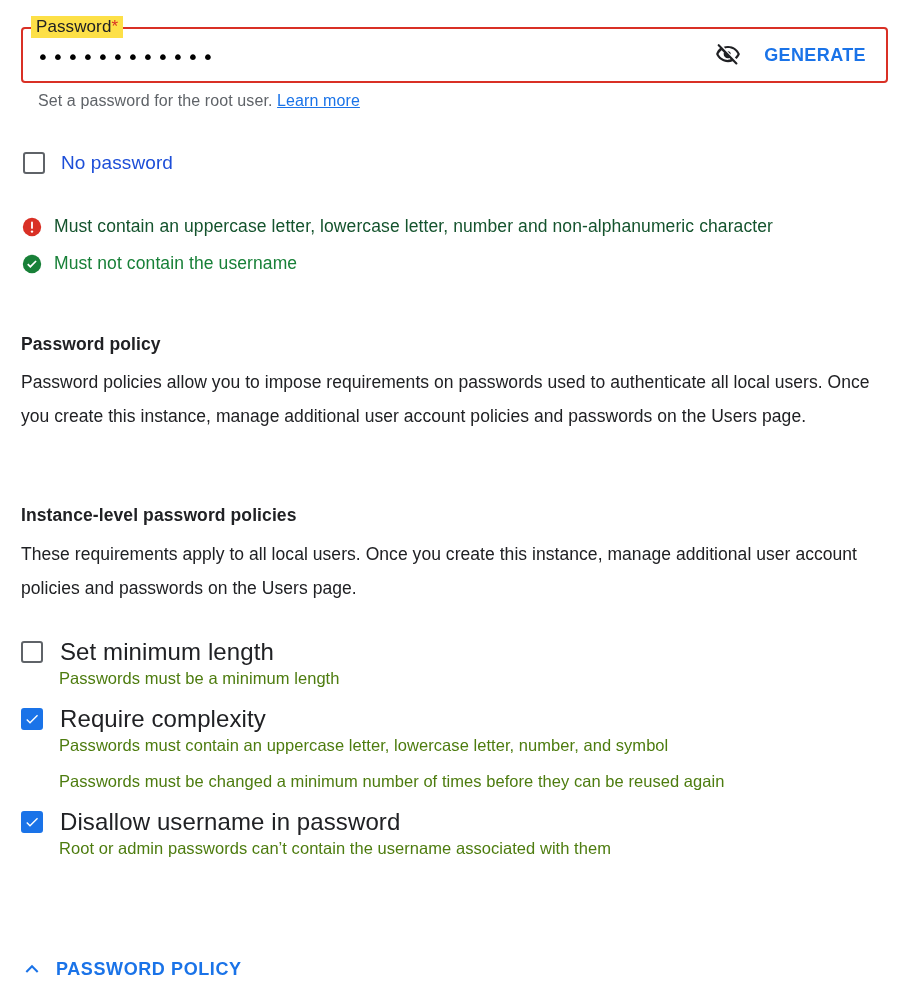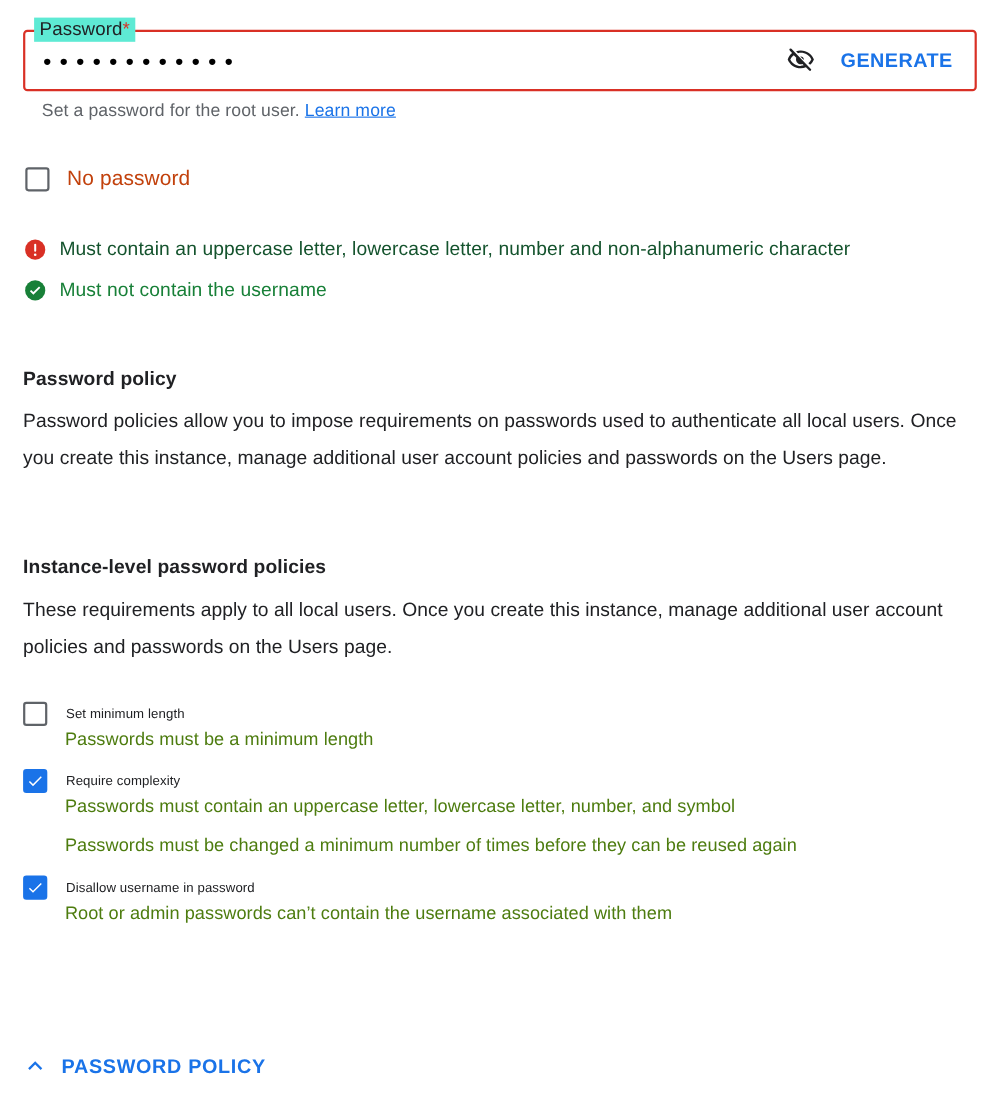--- a/index.html
+++ b/index.html
@@ -37,21 +37,21 @@
     inset: 0;
     border: 2px solid #d93025;
     border-radius: 4px;
     pointer-events: none;
   }
   .field-notch {
     position: absolute;
     left: 10px;
     top: -11px;
     height: 22px;
-    background: #5eead4;
+    background: #fde047;
     padding: 0 5px;
     font-size: 17px;
     line-height: 22px;
     letter-spacing: .1px;
     font-weight: 400;
     color: #202124;
     white-space: nowrap;
   }
   .field-notch .req { color: #d93025; }
 
@@ -138,21 +138,21 @@
   .nopw-row {
     position: absolute;
     left: 23px;
     top: 152px;
     display: flex;
     align-items: center;
     gap: 16px;
   }
   .nopw-label {
     font-size: 19px;
-    color: #c2410c;
+    color: #1d4ed8;
     letter-spacing: .1px;
   }
 
   
   .valid-msgs {
     position: absolute;
     left: 21px;
     top: 210px;
     width: 870px;
   }
@@ -205,21 +205,21 @@
     width: 870px;
   }
   .policy-item { margin-bottom: 17px; }
   .policy-item:last-child { margin-bottom: 0; }
   .policy-main {
     display: flex;
     align-items: center;
     gap: 17px;
   }
   .policy-label {
-    font-size: 12px;
+    font-size: 24px;
     color: #202124;
     letter-spacing: .1px;
   }
   .policy-desc {
     margin-left: 38px;
     margin-top: 3px;
     font-size: 16.5px;
     color: #4d7c0f;
     letter-spacing: .05px;
   }

